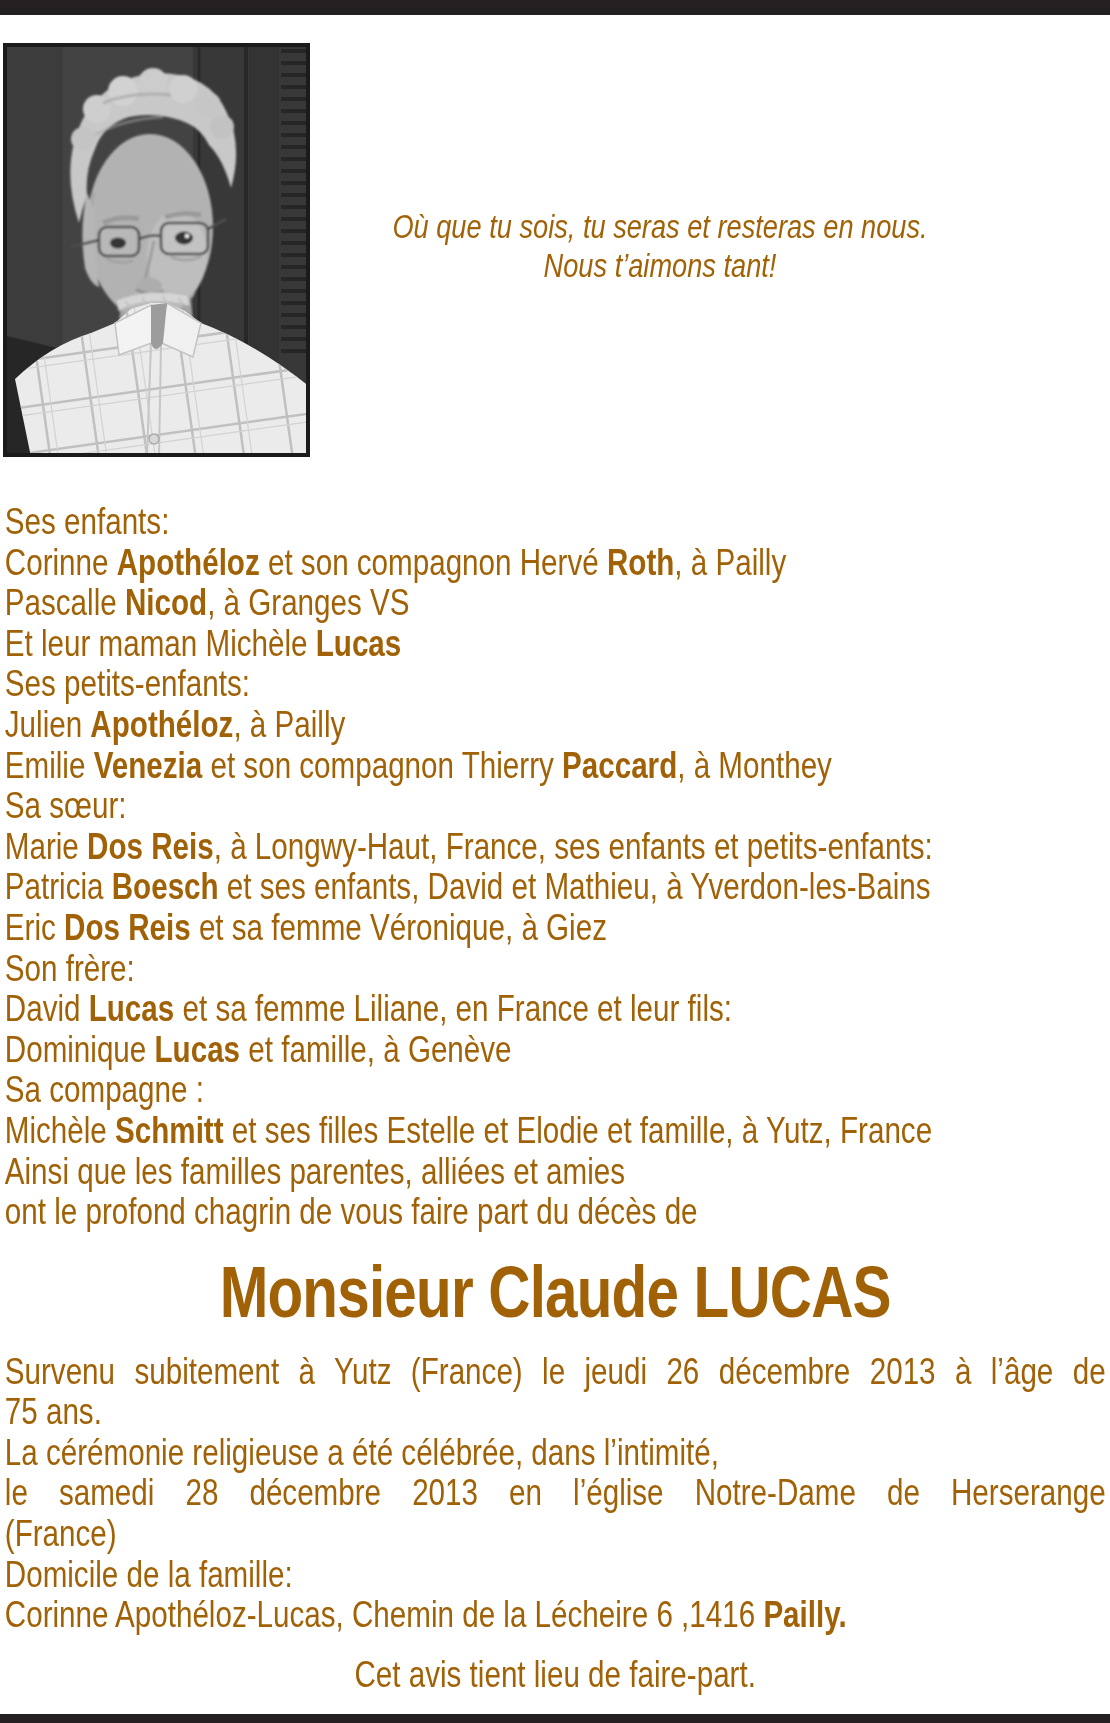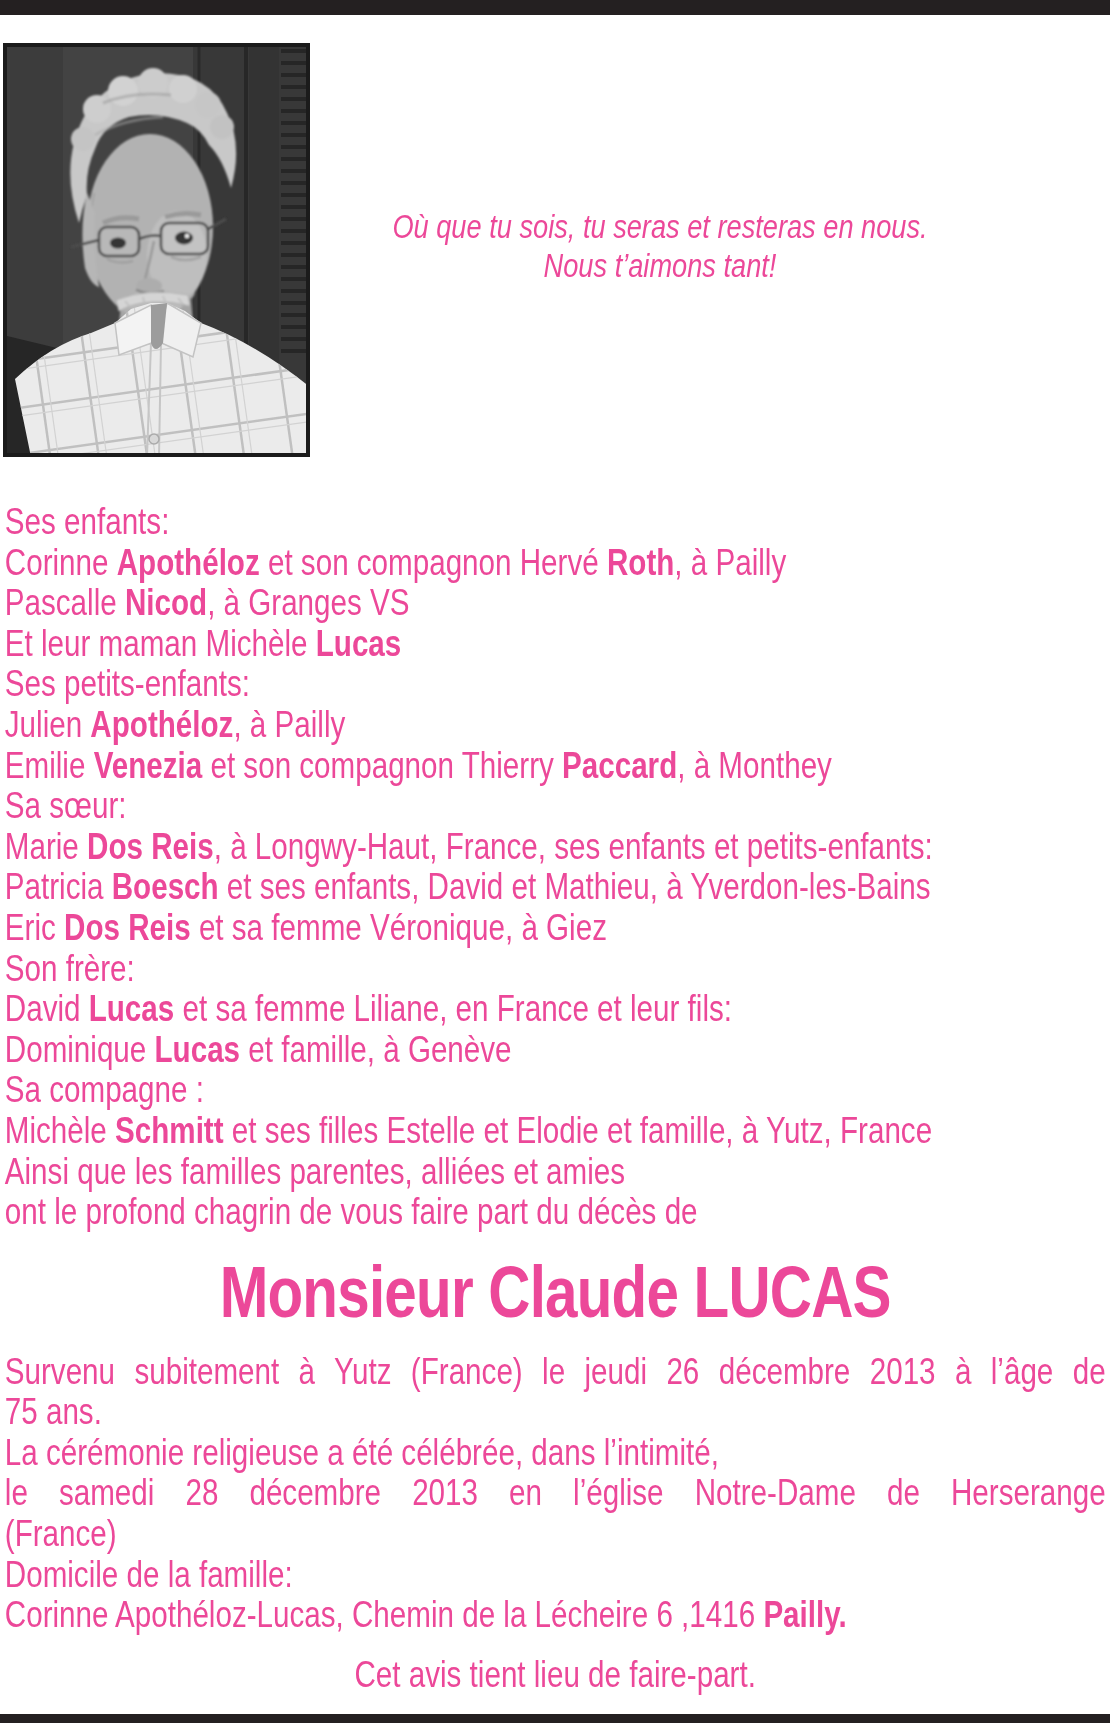--- a/index.html
+++ b/index.html
@@ -1,19 +1,19 @@
 <!DOCTYPE html>
 <html><head>
 <meta charset="utf-8">
 <style>
   html,body { margin:0; padding:0; background:#888; }
   .page {
     position:relative; width:1110px; height:1723px; margin:0 auto;
     background:#ffffff; overflow:hidden;
-    font-family:"Liberation Sans", sans-serif; color:#ec4899;
+    font-family:"Liberation Sans", sans-serif; color:#a16207;
     -webkit-font-smoothing:antialiased;
   }
   .bar-top    { position:absolute; left:0; top:0;      width:1110px; height:15px; background:#242021; }
   .bar-bottom { position:absolute; left:0; top:1714px; width:1110px; height:9px;  background:#242021; }
 
   .photo { position:absolute; left:3px; top:43px; width:307px; height:414px; }
   .photo svg { display:block; width:100%; height:100%; }
 
   .quote {
     position:absolute; left:260px; top:207px; width:800px;

